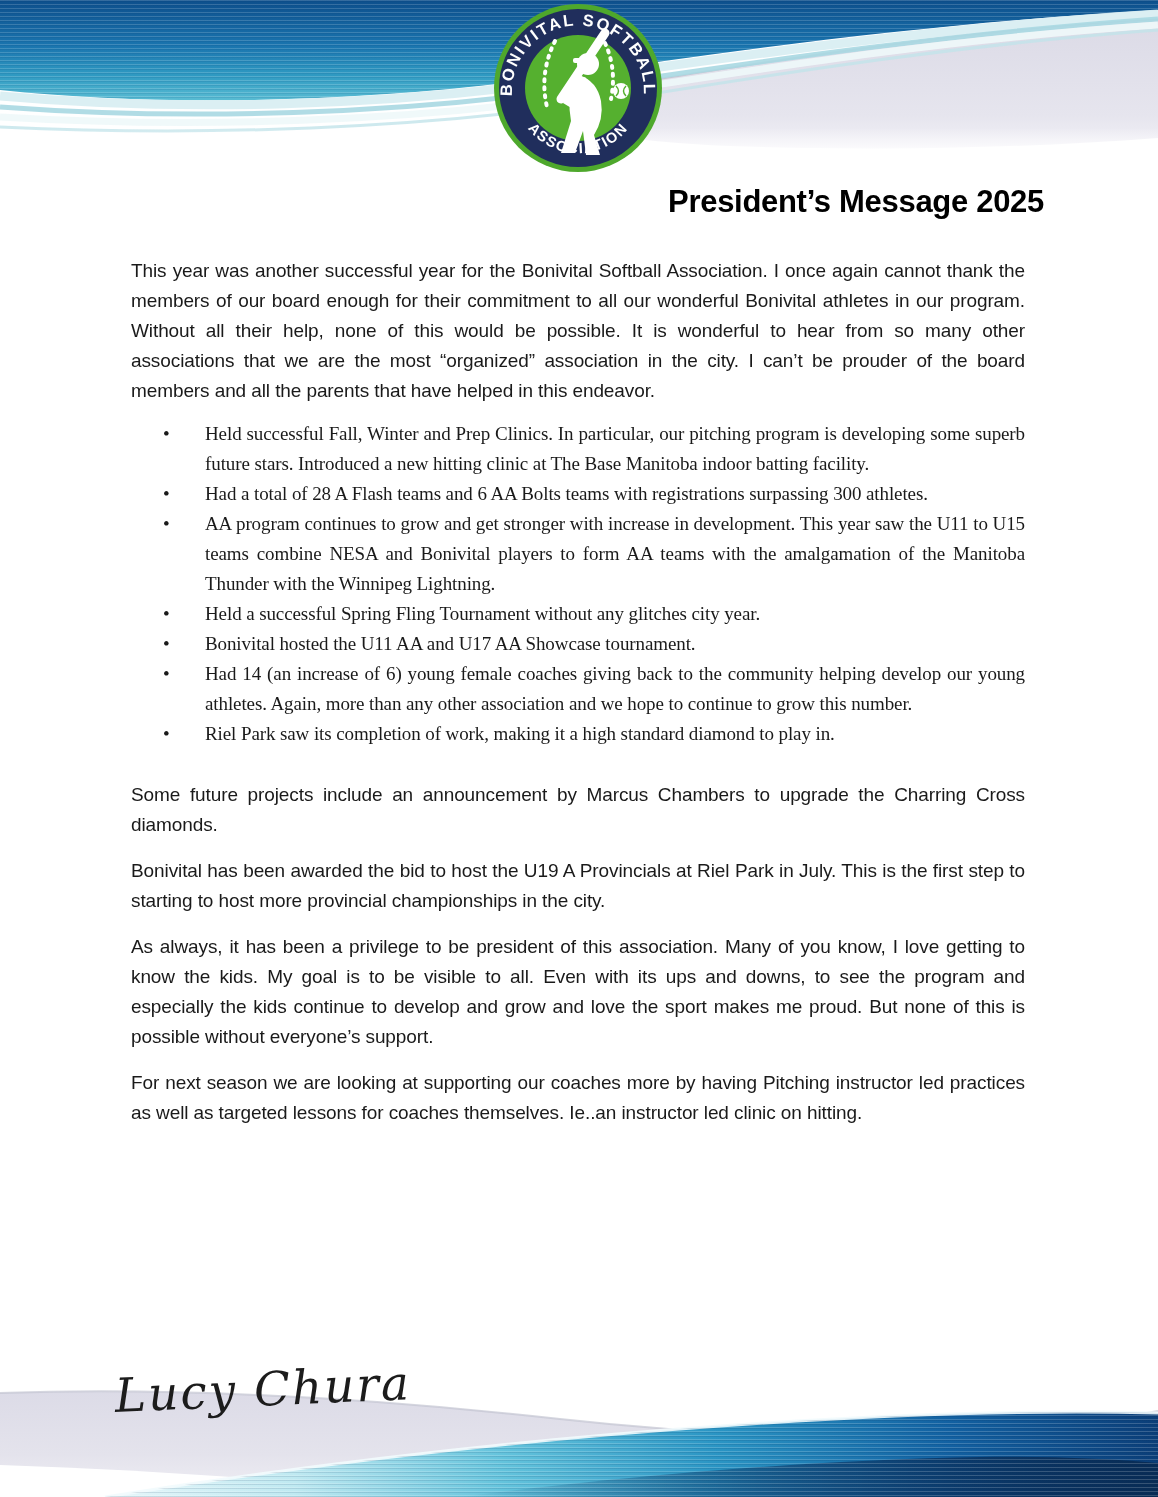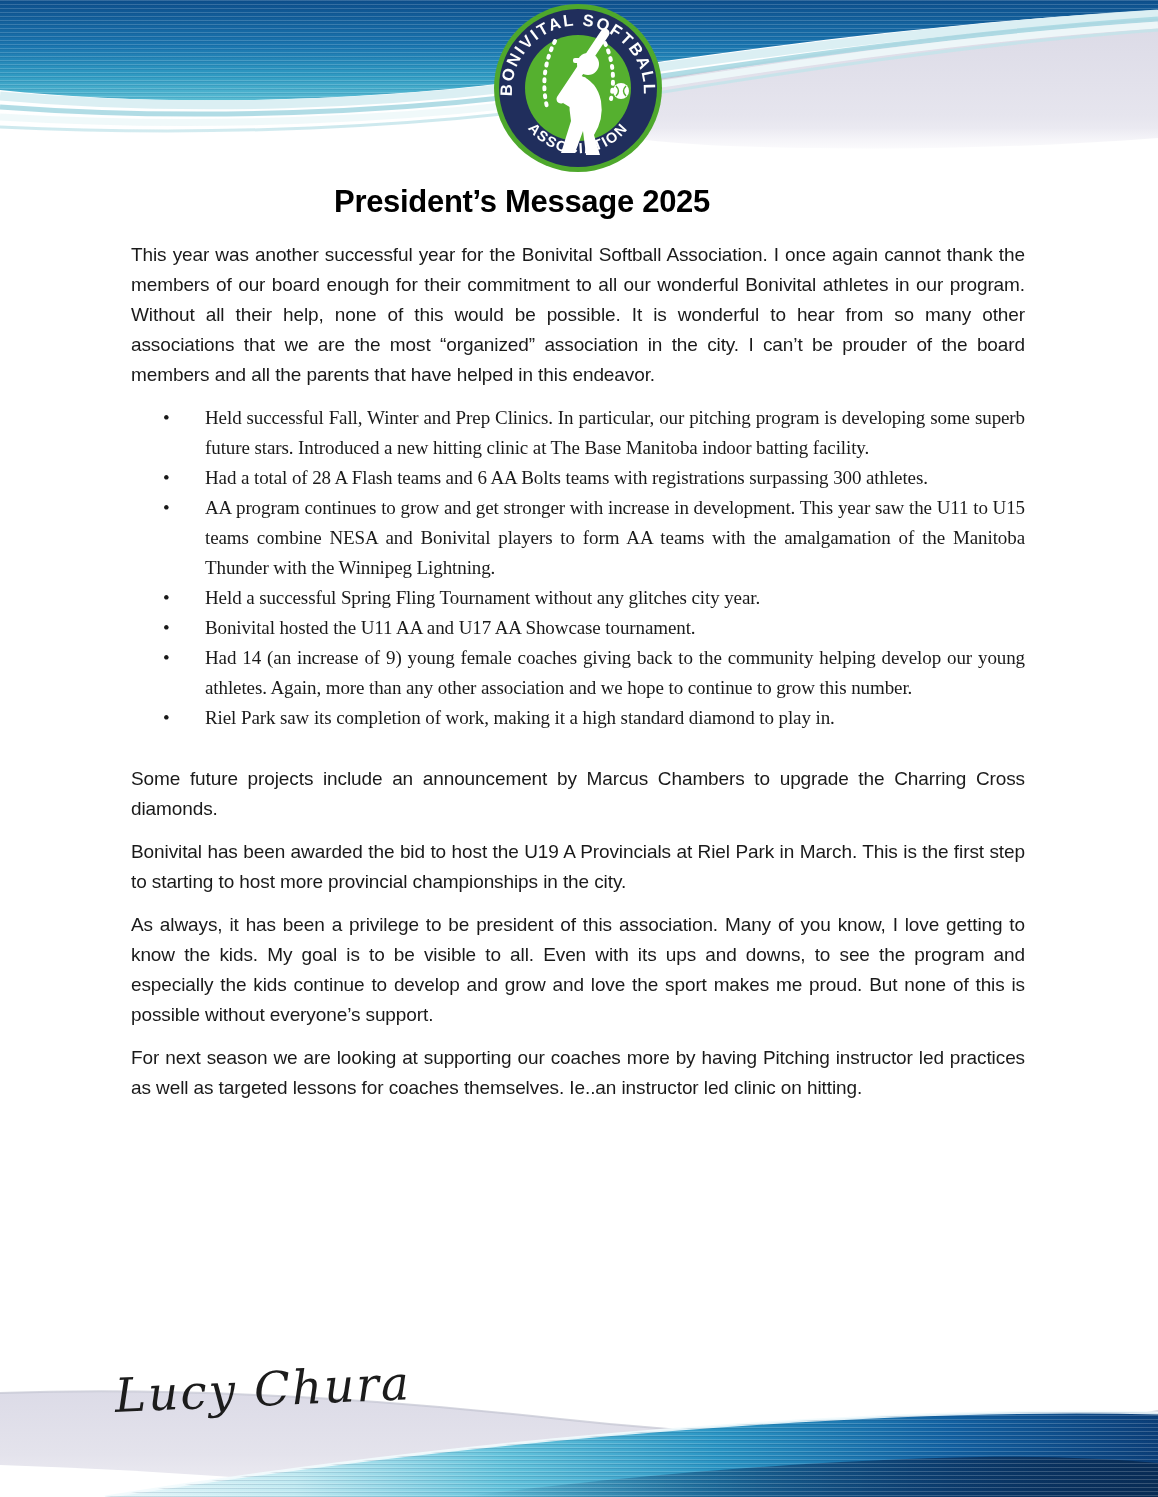--- a/index.html
+++ b/index.html
@@ -23,32 +23,32 @@
   }
 
   
   .logo { position:absolute; top:3px; left:493px; width:170px; height:170px; z-index:5; }
   .logo svg { display:block; }
   .logo-arc-text { font-family:"Liberation Sans", sans-serif; font-weight:bold; fill:#ffffff; }
 
   
   .page-title {
     position:absolute; top:184px; left:0; width:1044px; z-index:4;
-    margin:0; text-align:center;
+    margin:0; text-align:right;
     font-size:31px; font-weight:bold; color:#000000;
     letter-spacing:-0.3px;
   }
 
   
   .content {
     position:absolute; top:240px; left:131px; width:894px; z-index:4;
     font-size:19px; line-height:30px; letter-spacing:-0.1px;
     text-align:justify;
   }
-  .content p { margin:0 0 13px 0; }
+  .content p { margin:16px 0 13px 0; }
   .content p.lead { margin-bottom:0; }
   .highlights-list { list-style:none; margin:13px 0 31px 0; padding:0 0 0 74px;font-family:Liberation Serif, serif; }
   .highlights-list li { position:relative; text-align:justify; }
   .highlights-list li::before {
     content:"\2022";
     position:absolute; left:-42px; top:0;
     font-size:19px; color:#1a1a1a;
   }
 
   
@@ -144,25 +144,25 @@
   <h1 class="page-title">President’s Message 2025</h1>
 
   <div class="content">
     <p>This year was another successful year for the Bonivital Softball Association. I once again cannot thank the members of our board enough for their commitment to all our wonderful Bonivital athletes in our program. Without all their help, none of this would be possible. It is wonderful to hear from so many other associations that we are the most “organized” association in the city. I can’t be prouder of the board members and all the parents that have helped in this endeavor.</p>
     <ul class="highlights-list">
       <li>Held successful Fall, Winter and Prep Clinics. In particular, our pitching program is developing some superb future stars. Introduced a new hitting clinic at The Base Manitoba indoor batting facility.</li>
       <li>Had a total of 28 A Flash teams and 6 AA Bolts teams with registrations surpassing 300 athletes.</li>
       <li>AA program continues to grow and get stronger with increase in development. This year saw the U11 to U15 teams combine NESA and Bonivital players to form AA teams with the amalgamation of the Manitoba Thunder with the Winnipeg Lightning.</li>
       <li>Held a successful Spring Fling Tournament without any glitches city year.</li>
       <li>Bonivital hosted the U11 AA and U17 AA Showcase tournament.</li>
-      <li>Had 14 (an increase of 9) young female coaches giving back to the community helping develop our young athletes. Again, more than any other association and we hope to continue to grow this number.</li>
+      <li>Had 14 (an increase of 6) young female coaches giving back to the community helping develop our young athletes. Again, more than any other association and we hope to continue to grow this number.</li>
       <li>Riel Park saw its completion of work, making it a high standard diamond to play in.</li>
     </ul>
     <p>Some future projects include an announcement by Marcus Chambers to upgrade the Charring Cross diamonds.</p>
-    <p>Bonivital has been awarded the bid to host the U19 A Provincials at Riel Park in March. This is the first step to starting to host more provincial championships in the city.</p>
+    <p>Bonivital has been awarded the bid to host the U19 A Provincials at Riel Park in July. This is the first step to starting to host more provincial championships in the city.</p>
     <p>As always, it has been a privilege to be president of this association. Many of you know, I love getting to know the kids. My goal is to be visible to all. Even with its ups and downs, to see the program and especially the kids continue to develop and grow and love the sport makes me proud. But none of this is possible without everyone’s support.</p>
     <p>For next season we are looking at supporting our coaches more by having Pitching instructor led practices as well as targeted lessons for coaches themselves. Ie..an instructor led clinic on hitting.</p>
   </div>
 
   <div class="signature">Lucy Chura</div>
 
   <div class="footer-wave">
     <svg viewBox="0 0 1158 150" preserveAspectRatio="none">
       <defs>
         <linearGradient id="gFW" x1="0" y1="0" x2="1" y2="0">

